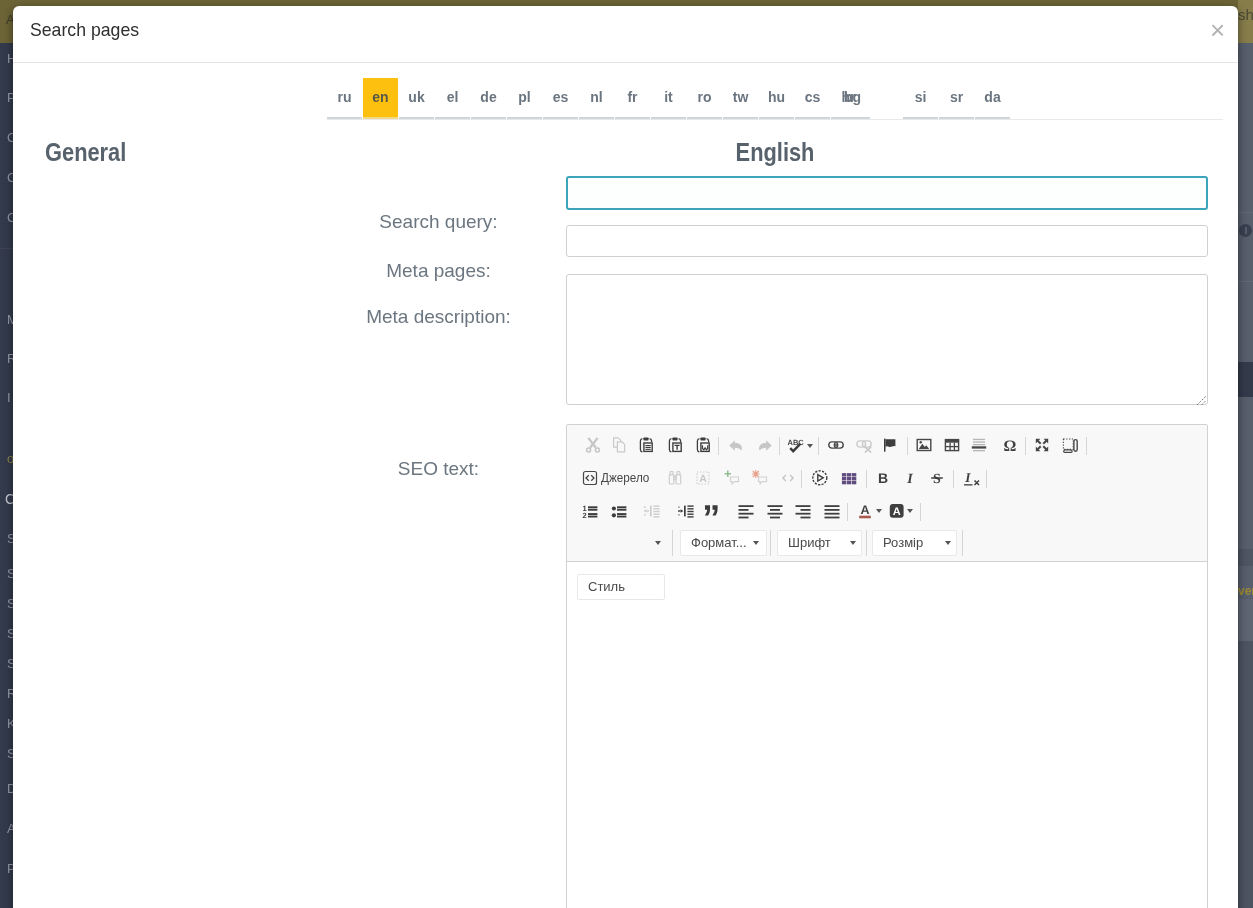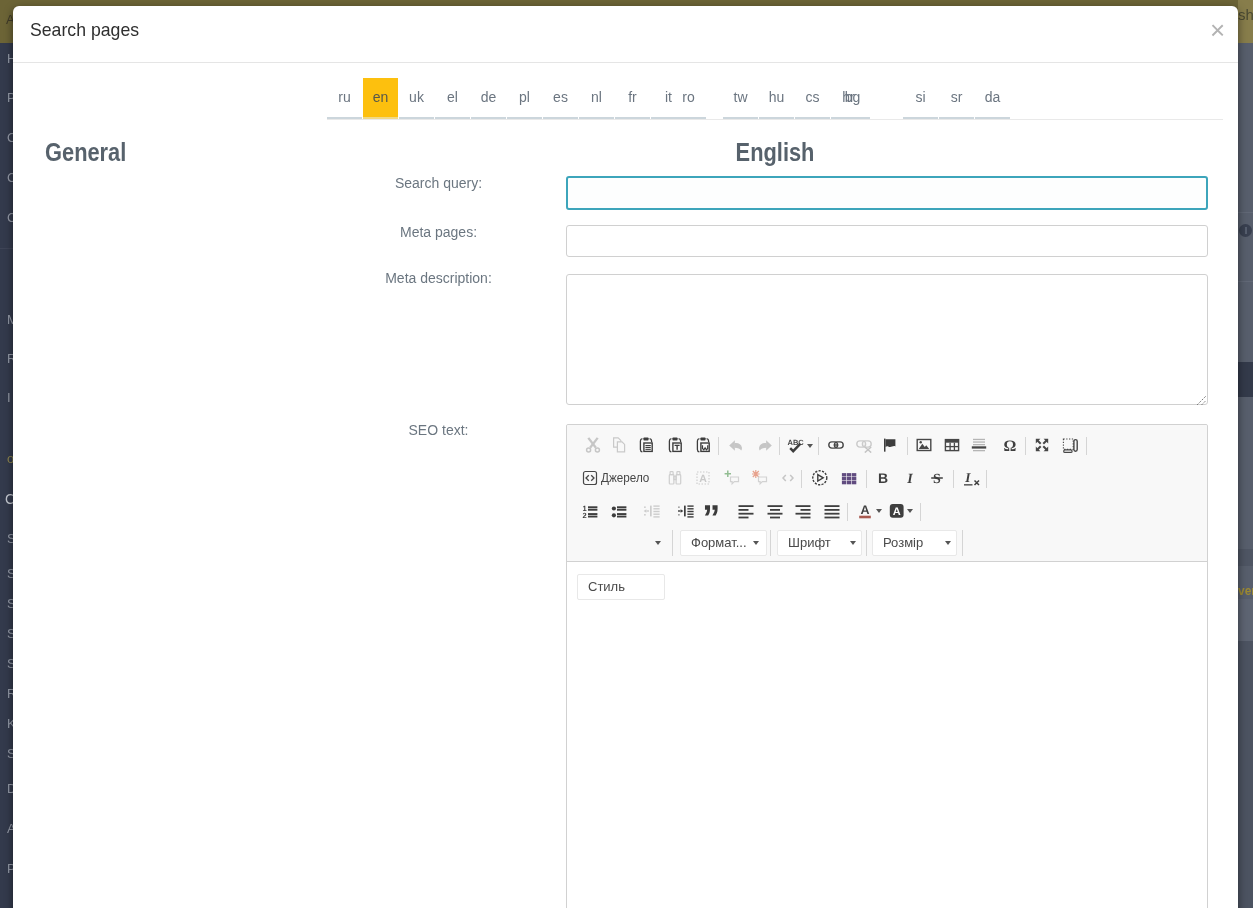--- a/index.html
+++ b/index.html
@@ -17,31 +17,31 @@
   .rs { position:absolute; }
 
   
   #modal { left:13px; top:6px; width:1225px; height:920px; background:#fff;
            border-radius:6px; box-shadow:0 3px 9px rgba(0,0,0,0.5); }
   #mtitle { left:17px; top:13px; font-size:19px; font-weight:500; color:#2f2f2f; transform:scaleX(0.93); transform-origin:left top; }
   #mclose { left:1197px; top:9px; font-size:26px; color:#b3b3b3; font-weight:400; }
   #hline { left:0; top:56px; width:1225px; height:1px; background:#e5e5e5; }
 
   
-  #tabs { left:314px; top:72px; width:896px; height:42px; border-bottom:1px solid #e9e9e9; }
+  #tabs { left:314px; top:72px; width:896px; height:42px; border-bottom:1px solid #e9e9e9;font-weight:bold; }
   .tab { position:absolute; top:0; width:35px; height:41px; line-height:39px; text-align:center;
          font-size:14px; color:#6b7580; border-bottom:2px solid #ccd6dc; }
   .tab.on { background:#fdc00e; color:#57584b; border-bottom-color:#f0d884; }
 
   
   #hgen { left:32px; top:131px; font-size:26px; font-weight:bold; color:#57626c; transform:scaleX(0.84); transform-origin:left top; }
   #heng { left:314px; top:131px; width:896px; text-align:center; font-size:26px; font-weight:bold; color:#57626c; transform:scaleX(0.84); }
 
   
-  .lbl { position:absolute; left:315px; width:221px; text-align:center; font-size:14px; color:#6b7680; }
+  .lbl { position:absolute; left:315px; width:221px; text-align:center; font-size:19px; color:#6b7680;margin-top:36px; }
 
   
   #in1 { left:553px; top:170px; width:642px; height:34px; border:2px solid #3da5bb; border-radius:3px; background:#fdfefe; }
   #in2 { left:553px; top:219px; width:642px; height:32px; border:1px solid #d0d0d0; border-radius:3px; }
   #ta  { left:553px; top:268px; width:642px; height:131px; border:1px solid #d0d0d0; border-radius:3px; }
 
   
   #ed { left:553px; top:418px; width:642px; height:700px; border:1px solid #d1d1d1; border-radius:2px; }
   #edtb { position:absolute; left:0; top:0; width:640px; height:137px; background:#f8f8f8;
           border-bottom:1px solid #d1d1d1; border-radius:2px 2px 0 0; }
@@ -104,21 +104,21 @@
       <div class="tab" style="left: 0px;">ru</div>
       <div class="tab on" style="left: 36px;">en</div>
       <div class="tab" style="left: 72px;">uk</div>
       <div class="tab" style="left: 108px;">el</div>
       <div class="tab" style="left: 144px;">de</div>
       <div class="tab" style="left: 180px;">pl</div>
       <div class="tab" style="left: 216px;">es</div>
       <div class="tab" style="left: 252px;">nl</div>
       <div class="tab" style="left: 288px;">fr</div>
       <div class="tab" style="left: 324px;">it</div>
-      <div class="tab" style="left: 344px;">ro</div>
+      <div class="tab" style="left: 360px;">ro</div>
       <div class="tab" style="left: 396px;">tw</div>
       <div class="tab" style="left: 432px;">hu</div>
       <div class="tab" style="left: 468px;">cs</div>
       <div class="tab" style="left: 504px;">hr</div>
       <div class="tab" style="left: 508px;">bg</div>
       <div class="tab" style="left: 576px;">si</div>
       <div class="tab" style="left: 612px;">sr</div>
       <div class="tab" style="left: 648px;">da</div>
     </div>
 

